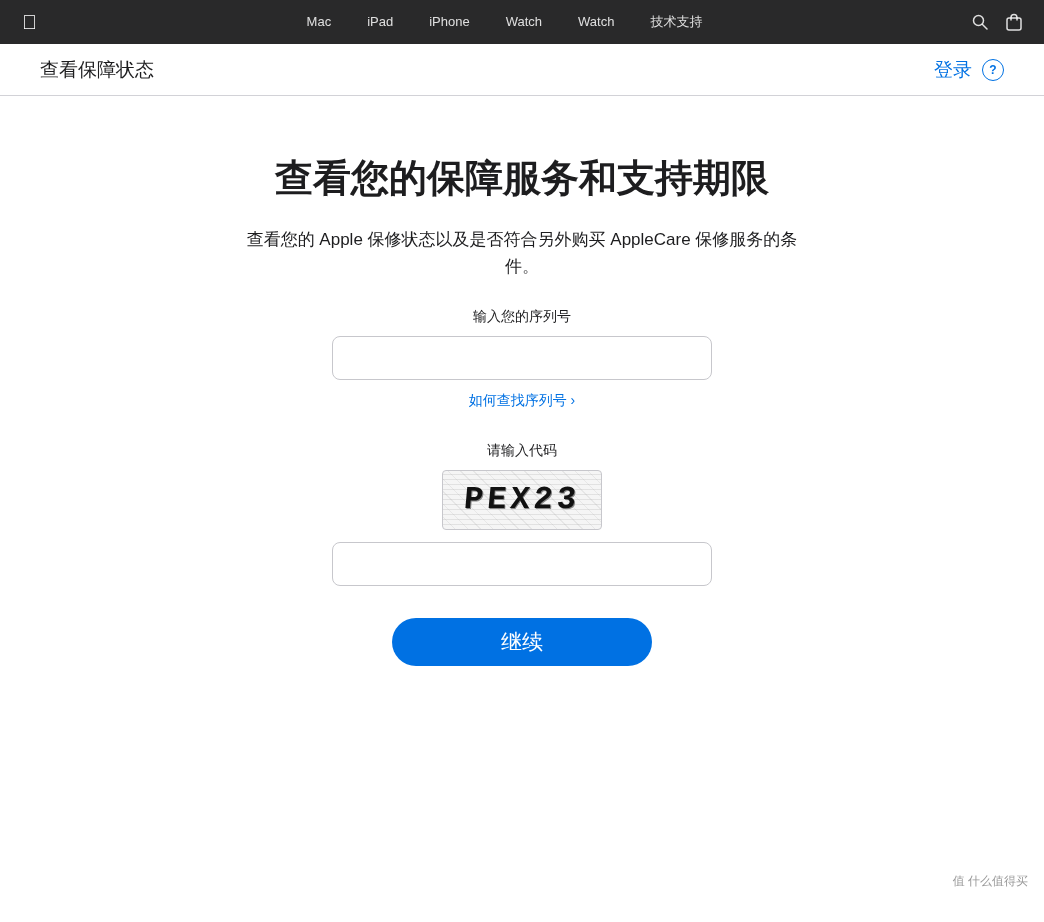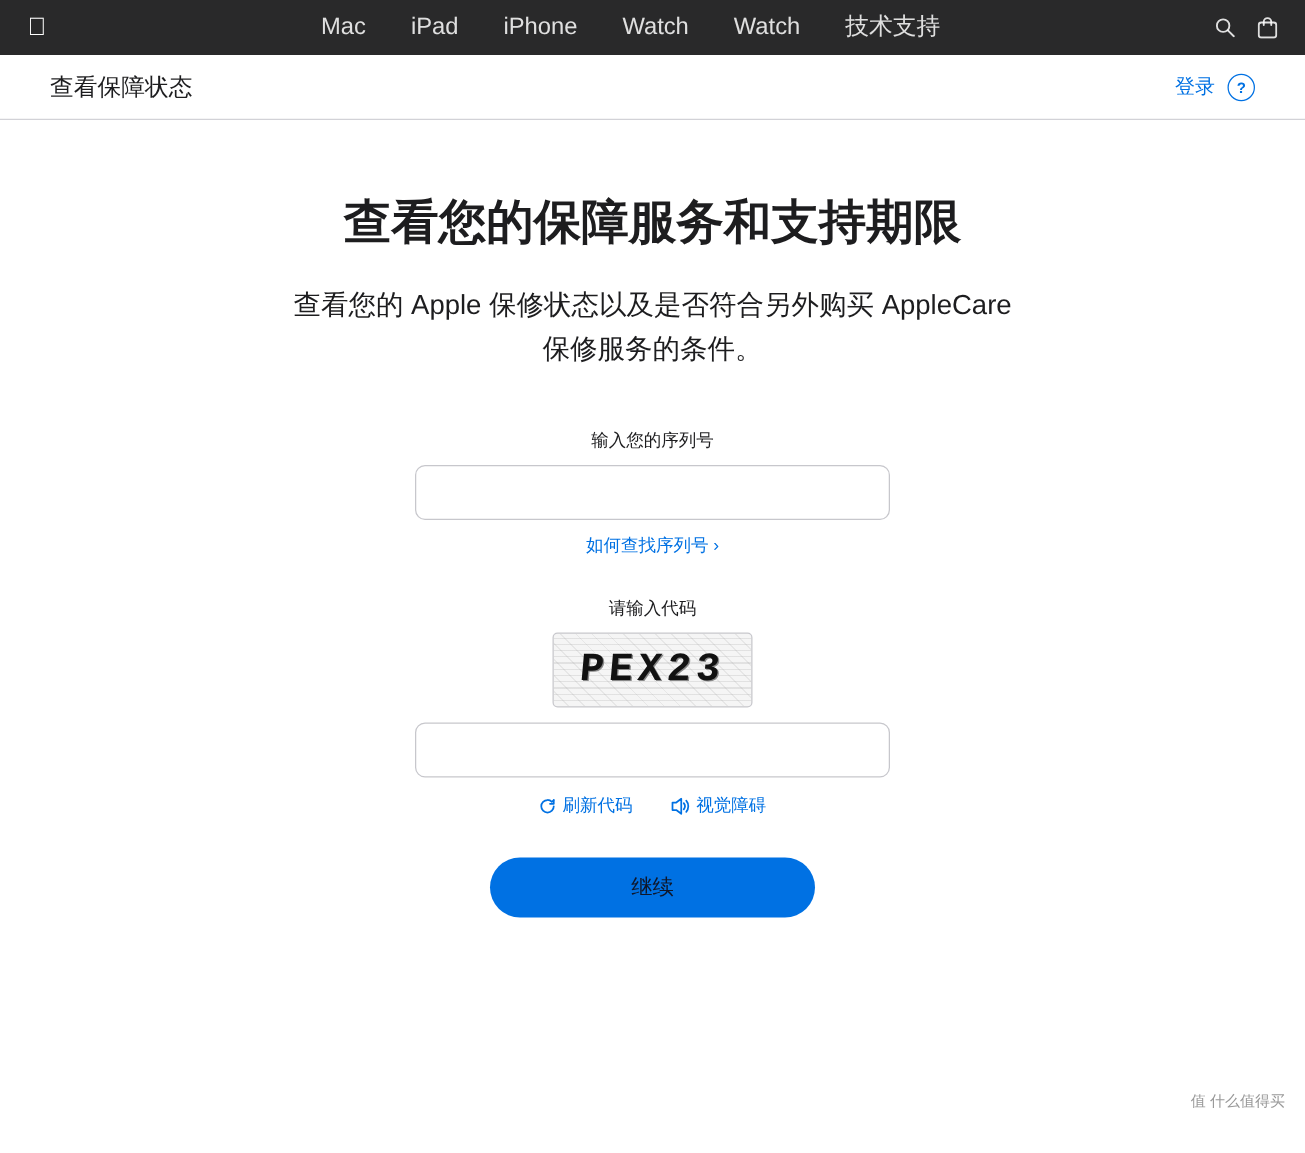--- a/index.html
+++ b/index.html
@@ -18,21 +18,21 @@
       display: flex;
       align-items: center;
       gap: 0;
       list-style: none;
       flex: 1;
       justify-content: center;
     }
     .nav-items li a {
       color: rgba(255,255,255,0.85);
       text-decoration: none;
-      font-size: 19px;
+      font-size: 13px;
       padding: 0 18px;
       display: block;
       line-height: 44px;
       white-space: nowrap;
     }
     .nav-icons { display: flex; gap: 18px; align-items: center; }
     .nav-icon-btn { background: none; border: none; cursor: pointer; color: rgba(255,255,255,0.85); font-size: 16px; display: flex; align-items: center; padding: 0; }
 
     
     .page-header {
@@ -43,21 +43,21 @@
       align-items: center;
       justify-content: space-between;
     }
     .page-header-title {
       font-size: 19px;
       font-weight: 400;
       color: #1d1d1f;
       text-align: right;
     }
     .page-header-actions { display: flex; align-items: center; gap: 10px; }
-    .login-link { color: #0071e3; font-size: 16px; text-decoration: none; cursor: pointer; }
+    .login-link { color: #0071e3; font-size: 19px; text-decoration: none; cursor: pointer; }
     .help-icon {
       width: 22px; height: 22px; border-radius: 50%; border: 1.5px solid #0071e3;
       display: flex; align-items: center; justify-content: center;
       color: #0071e3; font-size: 12px; font-weight: 600; cursor: pointer;
     }
 
     
     main {
       max-width: 700px;
       margin: 0 auto;
@@ -65,24 +65,24 @@
       text-align: center;
     }
     .main-title {
       font-size: 38px;
       font-weight: 600;
       color: #1d1d1f;
       margin-bottom: 24px;
       line-height: 1.2;
     }
     .main-subtitle {
-      font-size: 22px;
+      font-size: 17px;
       color: #1d1d1f;
       line-height: 1.6;
-      margin-bottom: 48px;
+      margin-bottom: 28px;
       max-width: 580px;
       margin-left: auto;
       margin-right: auto;
       text-align: center;
     }
 
     
     .form-section { margin-bottom: 32px; }
     .form-label {
       font-size: 14px;
@@ -170,24 +170,24 @@
       display: flex;
       align-items: center;
       gap: 5px;
     }
 
     
     .submit-btn {
       width: 260px;
       height: 48px;
       background: #0071e3;
-      color: #0f172a;
+      color: #ffffff;
       border: none;
       border-radius: 980px;
-      font-size: 17px;
+      font-size: 21px;
       font-weight: 400;
       cursor: pointer;
       margin-top: 30px;
       display: block;
       margin-left: auto;
       margin-right: auto;
     }
 
     
     .watermark {
@@ -257,35 +257,18 @@
     <a class="find-serial-link" href="#">如何查找序列号 ›</a>
   </div>
 
   <div class="captcha-section">
     <label class="form-label">请输入代码</label>
     <div class="captcha-image">
       <div class="captcha-noise"></div>
       <span class="captcha-text">PEX23</span>
     </div>
     <input class="form-input" type="text" style="margin-top: 12px;">
-    <div class="captcha-actions">
-      <button class="captcha-action-btn">
-        <svg width="14" height="14" viewBox="0 0 14 14" fill="none">
-          <path d="M12 7A5 5 0 1 1 7 2a5 5 0 0 1 3.54 1.46L12 2" stroke="#0071e3" stroke-width="1.4" stroke-linecap="round"></path>
-          <polyline points="12,2 12,5 9,5" fill="none" stroke="#0071e3" stroke-width="1.4" stroke-linecap="round" stroke-linejoin="round"></polyline>
-        </svg>
-        <span>刷新代码</span>
-      </button>
-      <button class="captcha-action-btn">
-        <svg width="16" height="14" viewBox="0 0 16 14" fill="none">
-          <polygon points="2,4 5,4 9,1 9,13 5,10 2,10" fill="none" stroke="#0071e3" stroke-width="1.4" stroke-linejoin="round"></polygon>
-          <path d="M11 4.5a4 4 0 0 1 0 5" stroke="#0071e3" stroke-width="1.4" stroke-linecap="round"></path>
-          <path d="M13 2.5a7 7 0 0 1 0 9" stroke="#0071e3" stroke-width="1.4" stroke-linecap="round"></path>
-        </svg>
-        <span>视觉障碍</span>
-      </button>
-    </div>
   </div>
 
   <button class="submit-btn">继续</button>
 </main>
 
 <div class="watermark">值 什么值得买</div>
 
 </body></html>

